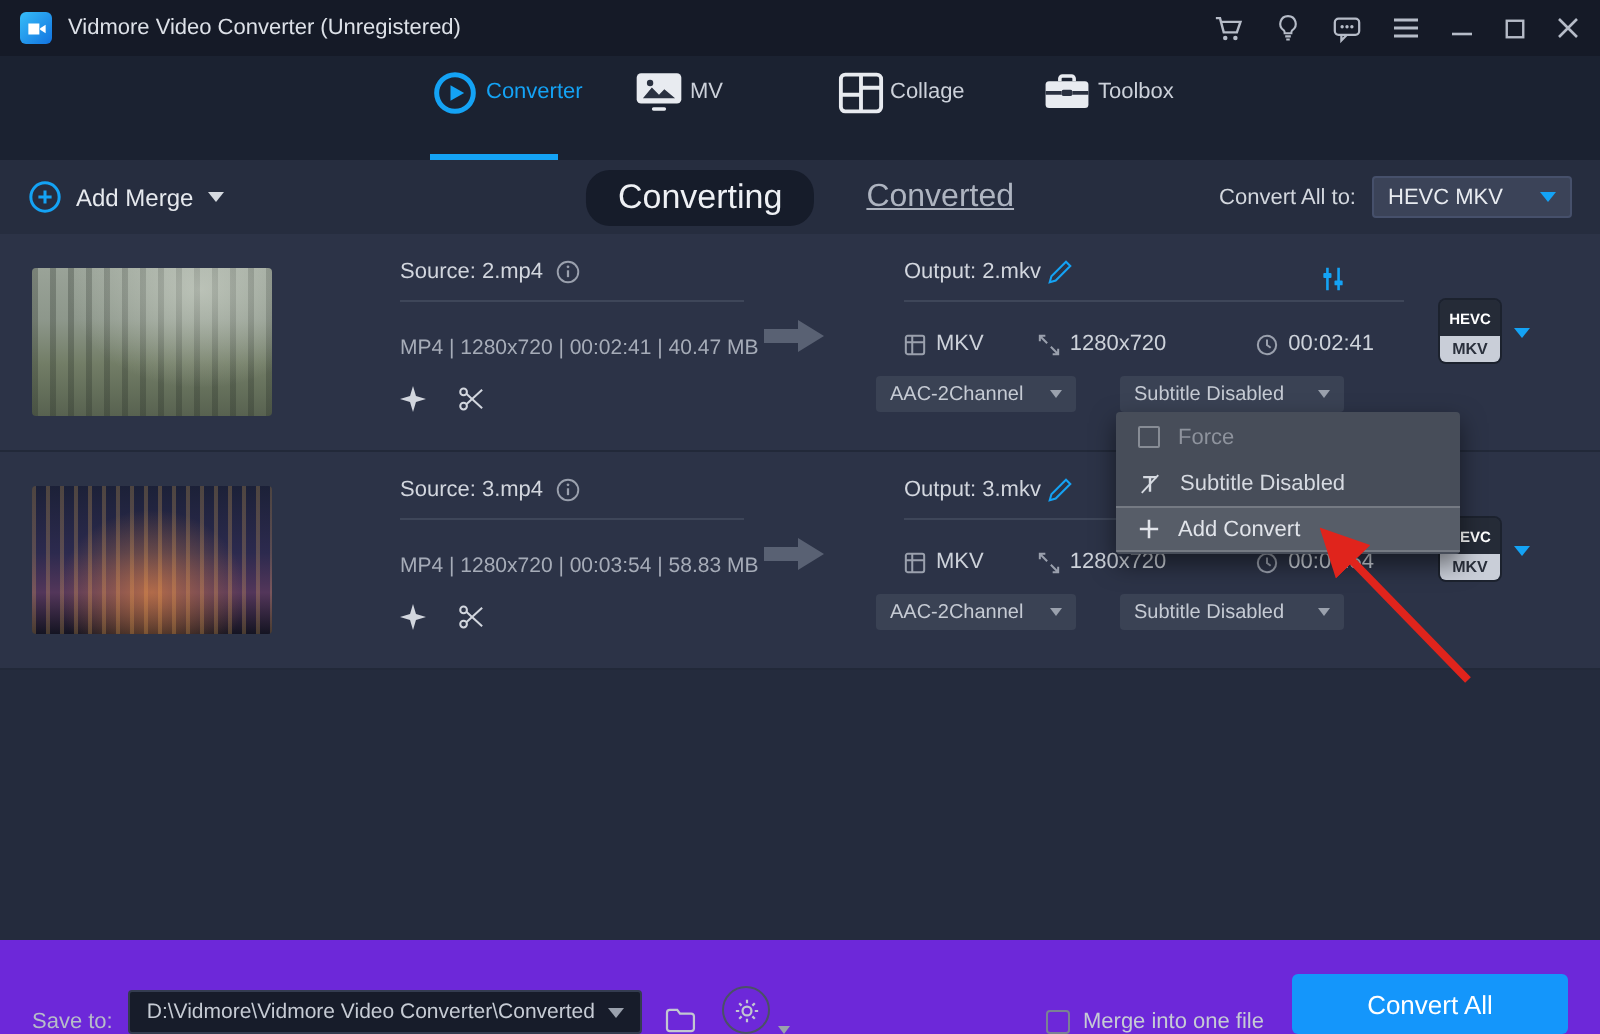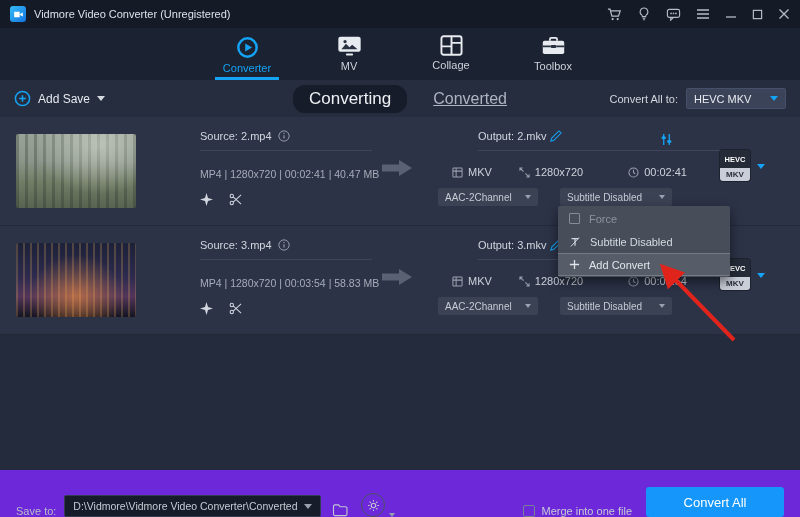--- a/index.html
+++ b/index.html
@@ -12,21 +12,21 @@
               display:flex; align-items:center; padding:0 10px; }
   .app-logo { width:16px; height:16px; border-radius:3px; background:linear-gradient(135deg,#36bdf8,#1273e0);
               display:flex; align-items:center; justify-content:center; flex:0 0 auto; }
   .win-title { font-size:11px; color:#dde1e8; margin-left:8px; }
   .tb-icons { margin-left:auto; display:flex; align-items:center; gap:15px; color:#b6bcc8; }
   .tbi { display:flex; align-items:center; cursor:pointer; }
 
   
   .nav { position:absolute; top:28px; left:0; right:0; height:52px; background:#1b2231;
          display:flex; justify-content:center; gap:38px; padding-top:7px; }
-  .tab { display:flex; flex-direction:column; align-items:center; gap:3px; width:64px;
+  .tab { display:flex; flex-direction:row; align-items:center; gap:3px; width:64px;
          padding-bottom:20px; border-bottom:3px solid transparent; cursor:pointer; }
   .tab .tab-lbl { font-size:11px; color:#ccd1da; }
   .tab.active { border-bottom-color:#14a3f5; }
   .tab.active .tab-lbl { color:#14a3f5; }
   .tab-ic { height:24px; display:flex; align-items:center; }
 
   
   .toolbar { position:absolute; top:80px; left:0; right:0; height:37px; background:#262d3f;
              display:flex; align-items:center; padding:0 14px; }
   .add-files { display:flex; align-items:center; gap:7px; color:#e6e9ee; font-size:12px; cursor:pointer; }
@@ -57,21 +57,21 @@
       radial-gradient(ellipse at 50% 72%, rgba(255,150,60,.55), transparent 55%),
       repeating-linear-gradient(90deg, rgba(255,195,95,.22) 0 2px, transparent 2px 7px),
       linear-gradient(180deg,#1c2138 0%,#2c2a4e 45%,#53365a 72%,#141422 100%); }
   .src { position:absolute; left:200px; top:13px; width:172px; display:flex; align-items:center; gap:6px;
          color:#d2d6de; font-size:11px; border-bottom:1px solid #3e4659; padding-bottom:8px; }
   .meta { position:absolute; left:200px; top:51px; font-size:10.5px; color:#a6acb8; white-space:nowrap; }
   .tools { position:absolute; left:200px; top:76px; display:flex; gap:16px; color:#d2d6de; }
   .tools span { cursor:pointer; display:flex; align-items:center; }
   .big-arrow { position:absolute; left:382px; top:42px; }
   .out { position:absolute; left:452px; top:13px; width:250px; display:flex; align-items:center; gap:4px;
-         color:#d2d6de; font-size:11px; border-bottom:1px solid #3e4659; padding-bottom:8px;margin-left:26px; }
+         color:#d2d6de; font-size:11px; border-bottom:1px solid #3e4659; padding-bottom:8px; }
   .tune { position:absolute; left:660px; top:16px; cursor:pointer; }
   .fmt { position:absolute; left:452px; top:49px; display:flex; align-items:center; gap:5px;
          font-size:11px; color:#cdd2da; }
   .mr22 { margin-right:22px; } .mr40 { margin-right:40px; }
   .fic { color:#9aa0ad; display:flex; align-items:center; }
   .sels { position:absolute; left:438px; top:71px; display:flex; gap:22px; }
   .sel { height:18px; background:#3a4254; border-radius:2px; display:flex; align-items:center;
          justify-content:space-between; padding:0 7px; font-size:10px; color:#c6cbd4; cursor:pointer; }
   .sel.audio { width:100px; } .sel.subtitle { width:112px; }
   .sel .caret { border-top-width:4px; border-left-width:3.5px; border-right-width:3.5px; }
@@ -212,21 +212,21 @@
   </div>
 
   <div class="toolbar">
     <div class="add-files">
       <span>
         <svg width="17" height="17" viewBox="0 0 18 18">
             <circle cx="9" cy="9" r="7.5" fill="none" stroke="#14a3f5" stroke-width="1.6"></circle>
             <path d="M9 5.5v7M5.5 9h7" stroke="#14a3f5" stroke-width="1.6"></path>
           </svg>
       </span>
-      <span>Add Save</span>
+      <span>Add Merge</span>
       <span class="caret light"></span>
     </div>
     <div class="center-tabs">
       <div class="pill">
         <span>Converting</span>
       </div>
       <div class="converted">Converted</div>
     </div>
     <div class="convert-to">
       <span>Convert All to:</span>

